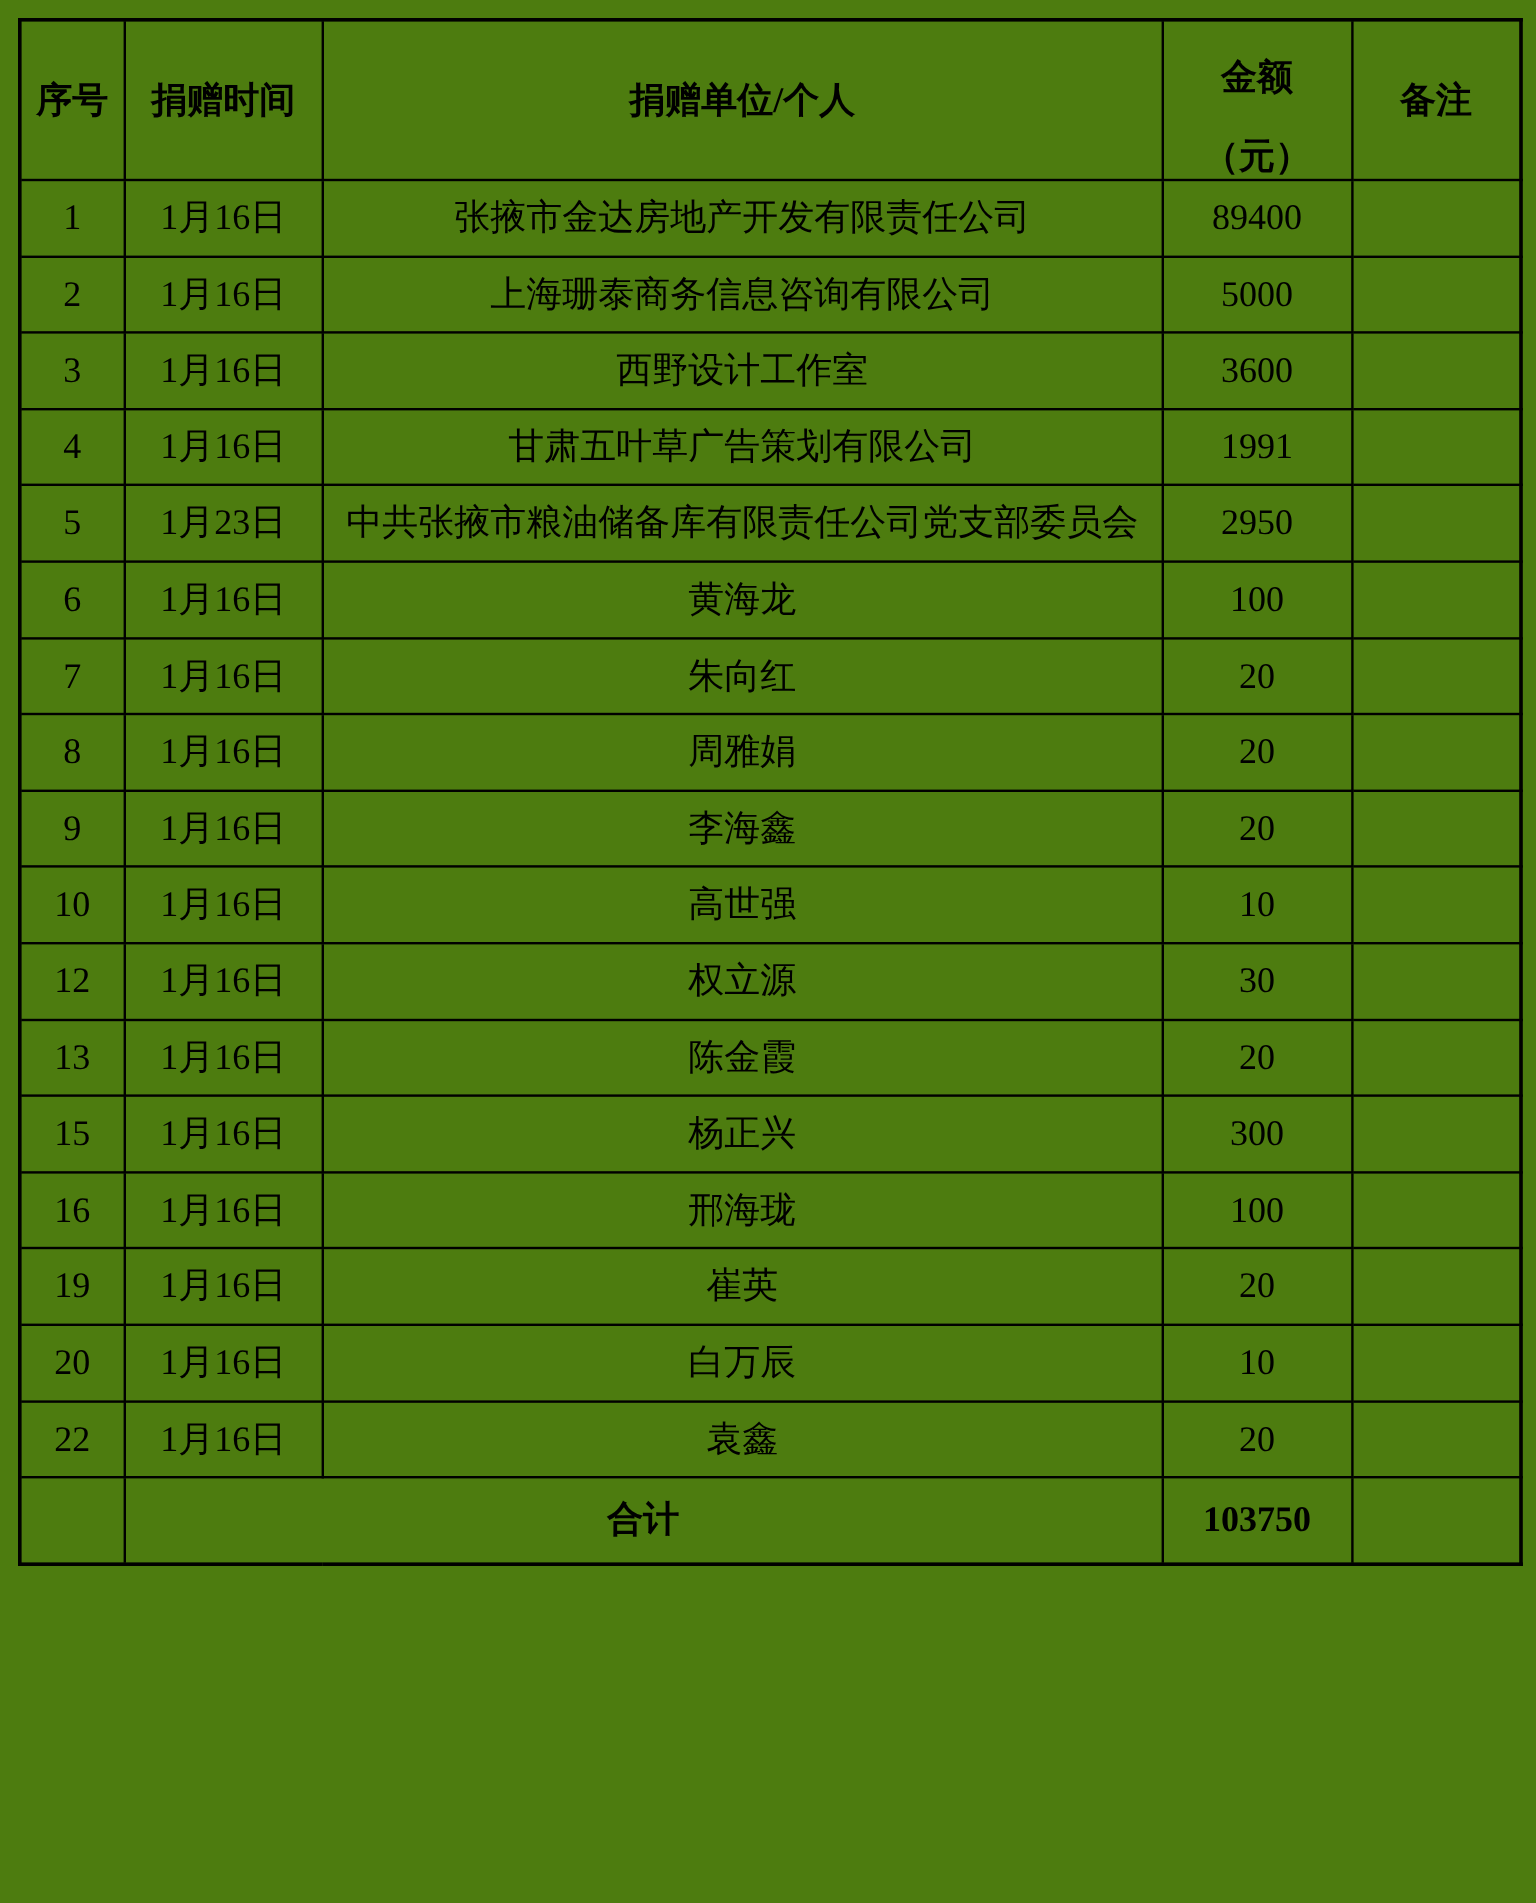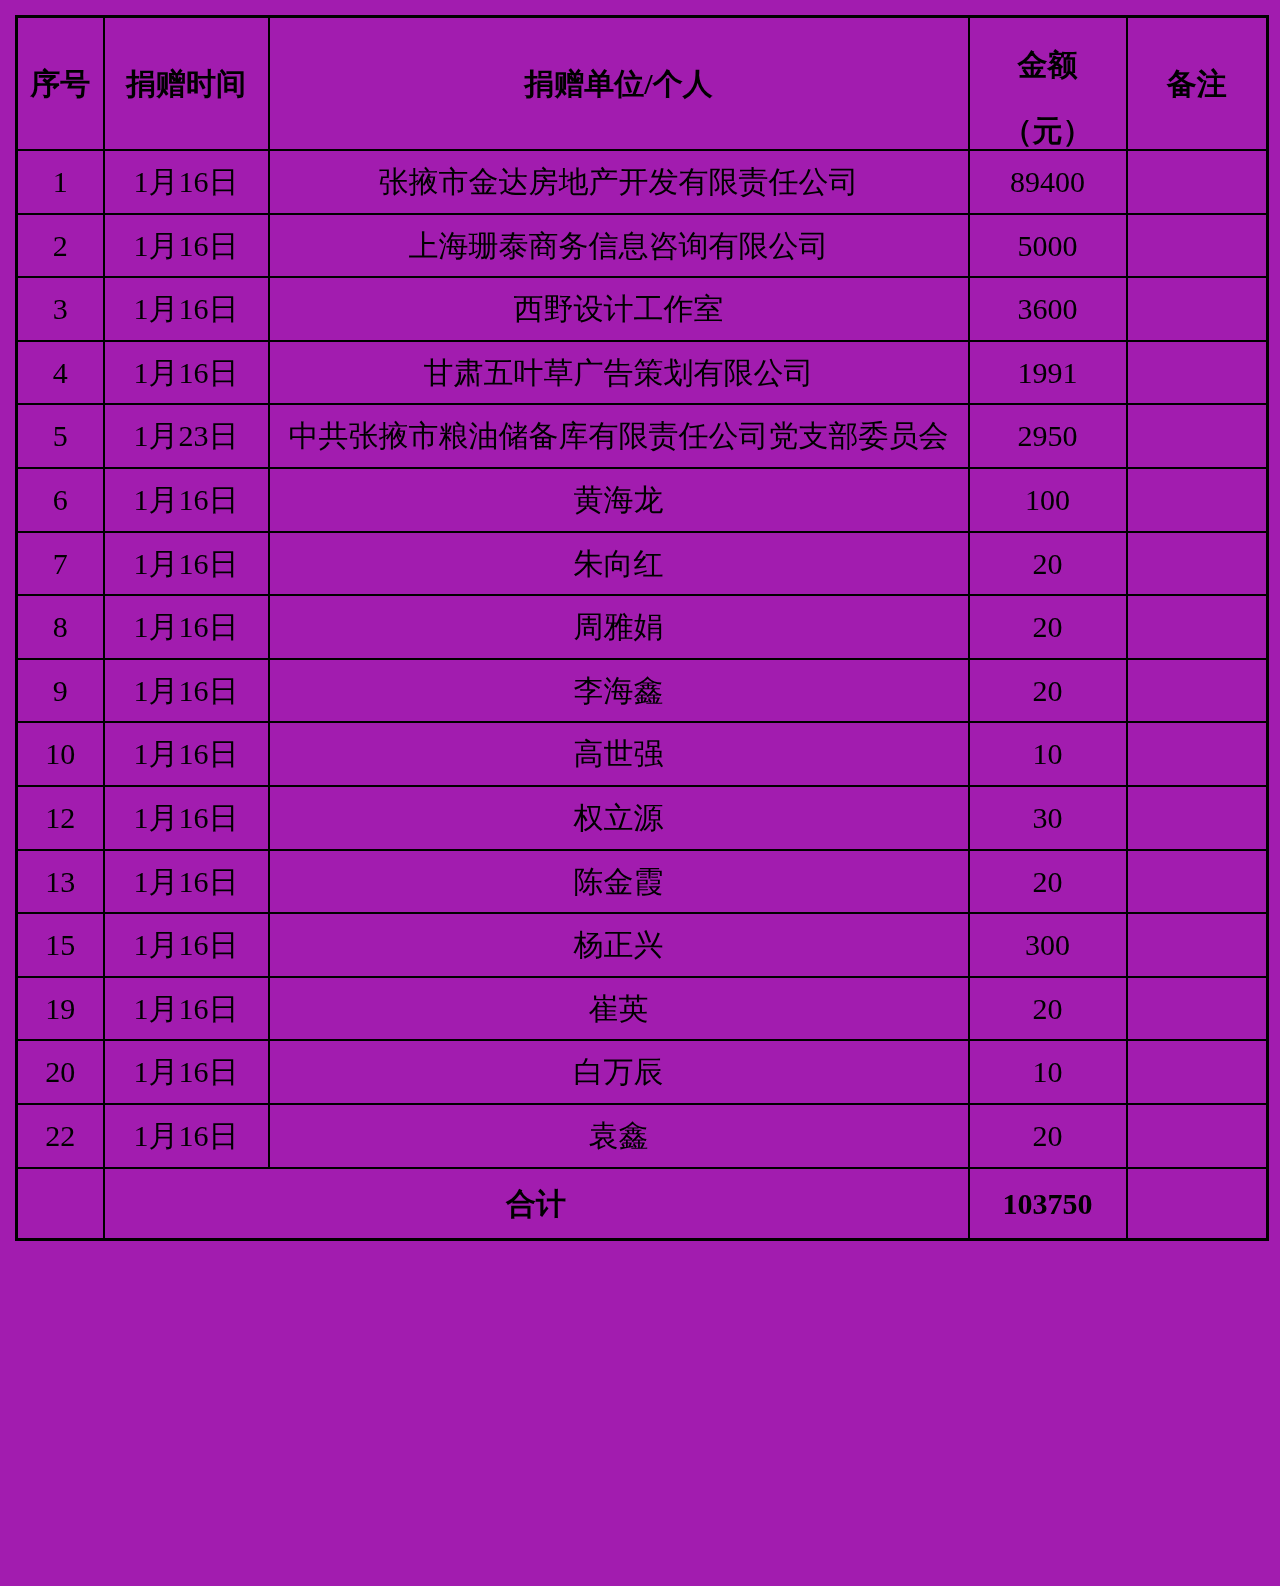--- a/index.html
+++ b/index.html
@@ -5,21 +5,21 @@
   html, body {
     margin: 0;
     padding: 0;
     background: #ffffff;
   }
   .page {
     position: relative;
     width: 1280px;
     height: 1586px;
     overflow: hidden;
-    background: #a21caf;
+    background: #4d7c0f;
   }
   table.donation {
     position: absolute;
     left: 15px;
     top: 15px;
     width: 1251px;
     table-layout: fixed;
     border-collapse: collapse;
     border: 3px solid #000000;
     font-family: "Liberation Serif", "DejaVu Serif", serif;
@@ -153,20 +153,27 @@
           <td></td>
         </tr>
         <tr>
           <td>15</td>
           <td>1月16日</td>
           <td>杨正兴</td>
           <td>300</td>
           <td></td>
         </tr>
         <tr>
+          <td>16</td>
+          <td>1月16日</td>
+          <td>邢海珑</td>
+          <td>100</td>
+          <td></td>
+        </tr>
+        <tr>
           <td>19</td>
           <td>1月16日</td>
           <td>崔英</td>
           <td>20</td>
           <td></td>
         </tr>
         <tr>
           <td>20</td>
           <td>1月16日</td>
           <td>白万辰</td>

